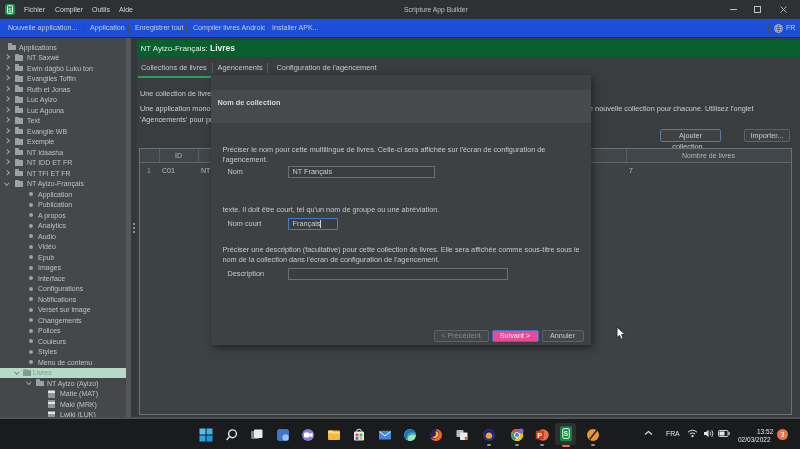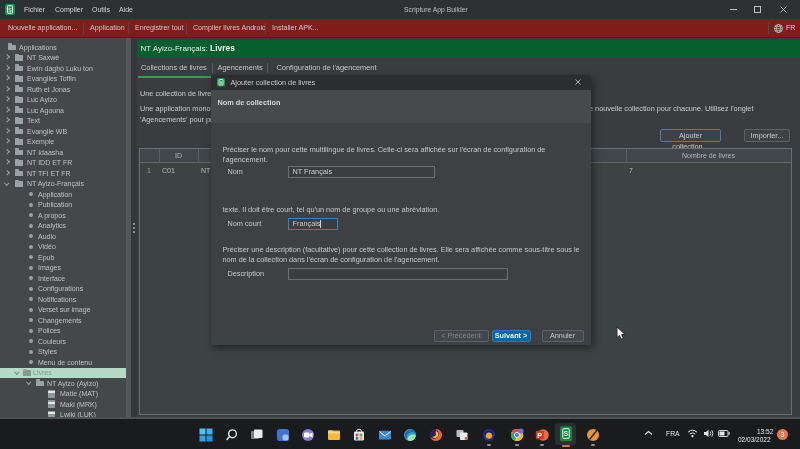--- a/index.html
+++ b/index.html
@@ -6,21 +6,21 @@
   html,body { width:800px; height:449px; overflow:hidden; }
   body { font-family:"Liberation Sans", sans-serif; position:relative; background:#3a3d3f; }
   .abs { position:absolute; }
 
   
   #titlebar { position:absolute; left:0; top:0; width:800px; height:19px; background:#2e3133; }
   .menu { position:absolute; top:0; height:19px; line-height:19px; font-size:7px; color:#d4d6d7; }
   #wintitle { position:absolute; top:0; height:19px; line-height:19px; font-size:6.8px; color:#bdbfc1; left:404px; }
 
   
-  #toolbar { position:absolute; left:0; top:19px; width:800px; height:19px; background:#7f1d1d; border-bottom:1px solid #2b2d2f; }
+  #toolbar { position:absolute; left:0; top:19px; width:800px; height:19px; background:#1d4ed8; border-bottom:1px solid #2b2d2f; }
   .tbtxt { position:absolute; top:0; height:19px; line-height:19px; font-size:7.1px; color:#c9cbcc; }
   .tbsep { position:absolute; top:4px; height:11px; width:1px; background:#4a4d4f; }
 
   
   #sidebar { position:absolute; left:0; top:38px; width:131px; height:378.5px; background:#44484a; overflow:hidden; }
   #sidescroll { position:absolute; left:126px; top:0; width:5px; height:378.5px; background:#54585b; }
   .trow { position:absolute; left:0; width:126px; height:11px; }
   .tlabel { position:absolute; top:0; height:11px; line-height:11px; font-size:7px; color:#bfc2c3; white-space:nowrap; }
   .chev { position:absolute; width:3.5px; height:3.5px; border-right:1.2px solid #9da2a4; border-bottom:1.2px solid #9da2a4; }
   .chev.r { transform:rotate(-45deg); top:3.2px; }
@@ -300,50 +300,39 @@
     <div class="th" style="left:58px;width:428px">Nom</div>
     <div class="th" style="left:486px;width:165px">Nombre de livres</div>
   </div>
   <div class="cell" style="left:7px;top:16px;color:#9b9ea0">1</div>
   <div class="cell" style="left:22px;top:16px">C01</div>
   <div class="cell" style="left:61px;top:16px">NT Français</div>
   <div class="cell" style="left:489px;top:16px">7</div>
 </div>
 
 <div id="dialog">
-  <div id="dlgtitle">
-    <svg class="abs" style="left:6px;top:3.5px" width="8" height="8.5" viewBox="0 0 8 8.5">
-      <rect x="0" y="0" width="8" height="8.5" rx="1.5" fill="#1d9450"></rect>
-      <rect x="2" y="1.5" width="4" height="5.5" rx="0.6" fill="none" stroke="#fff" stroke-width="0.8"></rect>
-      <text x="4" y="6.2" font-size="4.2" fill="#fff" text-anchor="middle" font-family="Liberation Sans">S</text>
-    </svg>
-    <span style="margin-left:20px">Ajouter collection de livres</span>
-    <svg class="abs" style="left:364px;top:4.5px" width="6" height="6" viewBox="0 0 6 6">
-      <path d="M0.5 0.5 L5.5 5.5 M5.5 0.5 L0.5 5.5" stroke="#b9bbbc" stroke-width="0.9"></path>
-    </svg>
-  </div>
   <div id="dlghead">
     <div class="dtxt" style="left:7px;top:8px;font-weight:bold;color:#d4d6d7">Nom de collection</div>
   </div>
   <div class="dtxt" style="left:12px;top:70px">Préciser le nom pour cette multilingue de livres. Celle-ci sera affichée sur l'écran de configuration de</div>
   <div class="dtxt" style="left:12px;top:80px">l'agencement.</div>
   <div class="dtxt" style="left:17px;top:92px">Nom</div>
   <div class="input" style="left:77px;top:91px;width:147px;height:12px">NT Français</div>
 
   <div class="dtxt" style="left:12px;top:130px">texte. Il doit être court, tel qu'un nom de groupe ou une abréviation.</div>
   <div class="dtxt" style="left:17px;top:144px">Nom court</div>
   <div class="input" style="left:77px;top:143px;width:50px;height:12px;border-color:#3f7ec4">Français<span style="display:inline-block;width:1px;height:8px;background:#cfd1d2;vertical-align:middle"></span></div>
 
   <div class="dtxt" style="left:12px;top:170px">Préciser une description (facultative) pour cette collection de livres. Elle sera affichée comme sous-titre sous le</div>
   <div class="dtxt" style="left:12px;top:180px">nom de la collection dans l'écran de configuration de l'agencement.</div>
   <div class="dtxt" style="left:17px;top:194px">Description</div>
   <div class="input" style="left:77px;top:193px;width:220px;height:12px"></div>
 
   <div class="dbtn" style="left:223px;width:55px;color:#87898b">&lt; Précédent</div>
-  <div class="dbtn" style="left:281px;width:39px;background:#0369a1;border-color:#3a72c2;color:#f2f4f6;font-weight:bold">Suivant &gt;</div>
+  <div class="dbtn" style="left:281px;width:47px;background:#ec4899;border-color:#3a72c2;color:#f2f4f6;font-weight:normal">Suivant &gt;</div>
   <div class="dbtn" style="left:331px;width:42px;color:#c9cbcc">Annuler</div>
 </div>
 
 <svg class="abs" style="left:615.5px;top:326px;z-index:50" width="11" height="15" viewBox="0 0 11 15">
   <path d="M1 1 L1 11.6 L3.5 9.4 L5.1 13.2 L7.2 12.3 L5.6 8.6 L9 8.4 Z" fill="#fff" stroke="#2a2d2e" stroke-width="1"></path>
 </svg>
 
 <div class="abs" style="left:0;top:416.5px;width:800px;height:2px;background:#4f5254"></div>
 
 <div id="taskbar">

